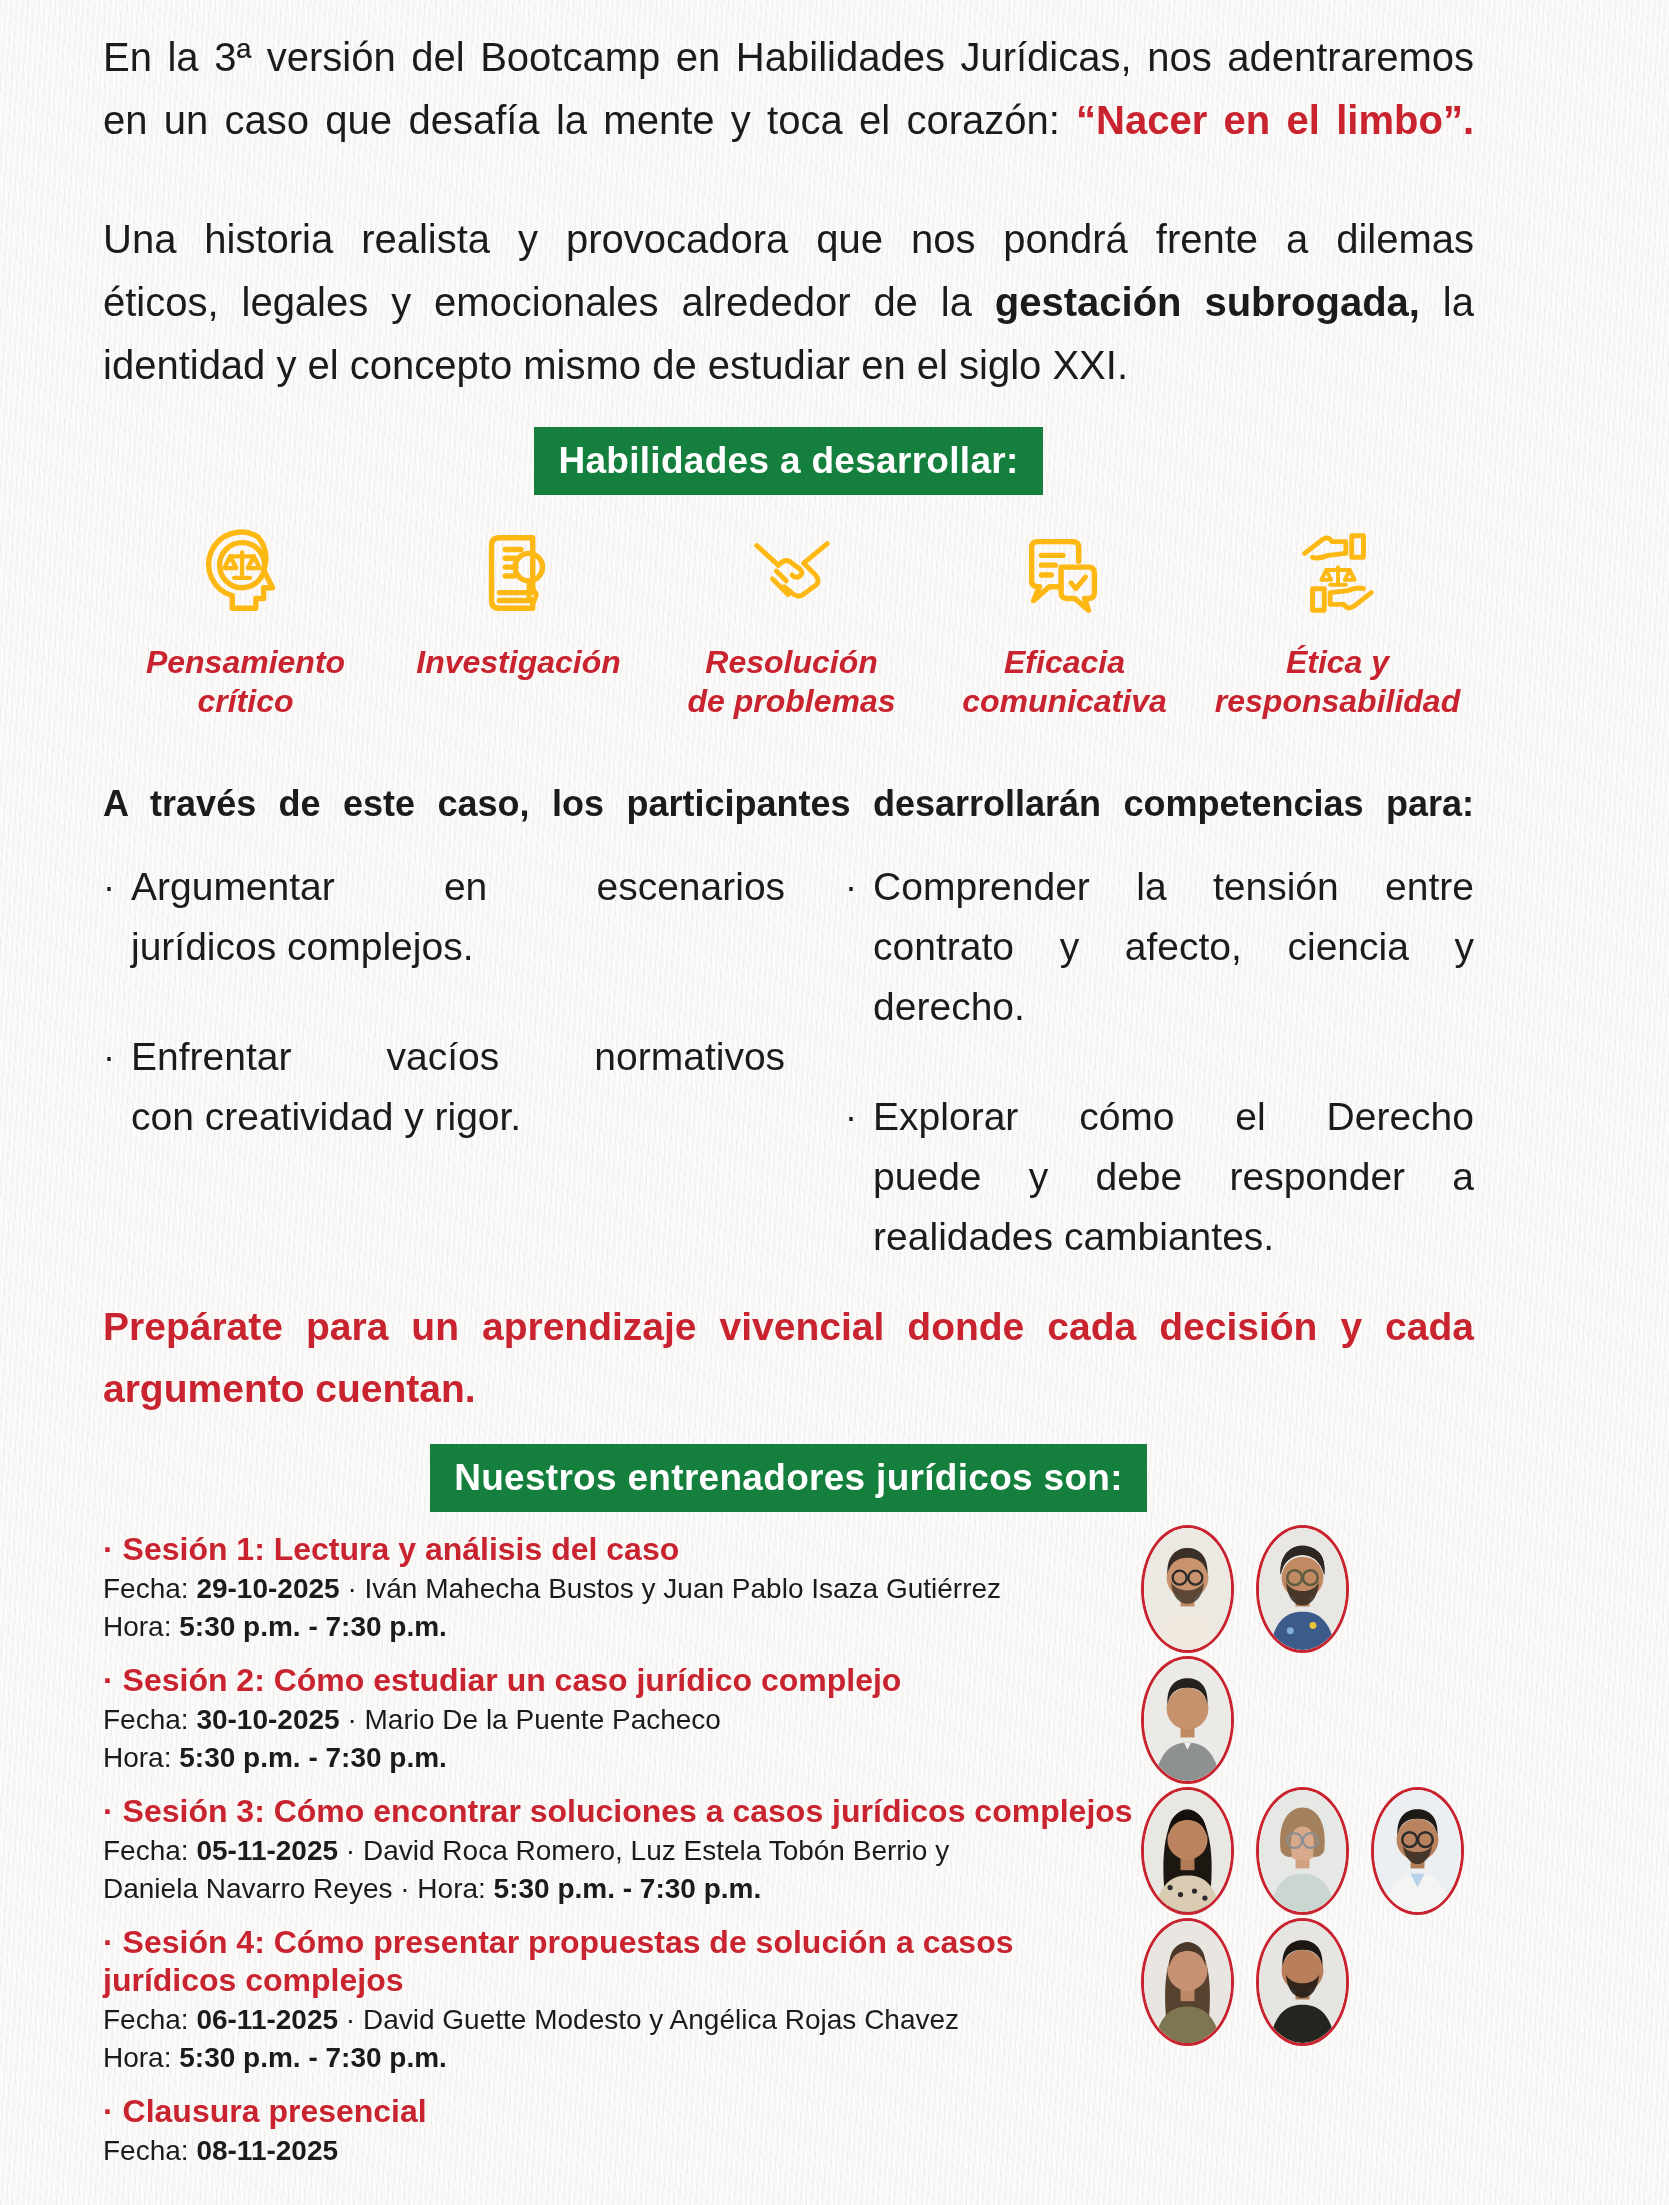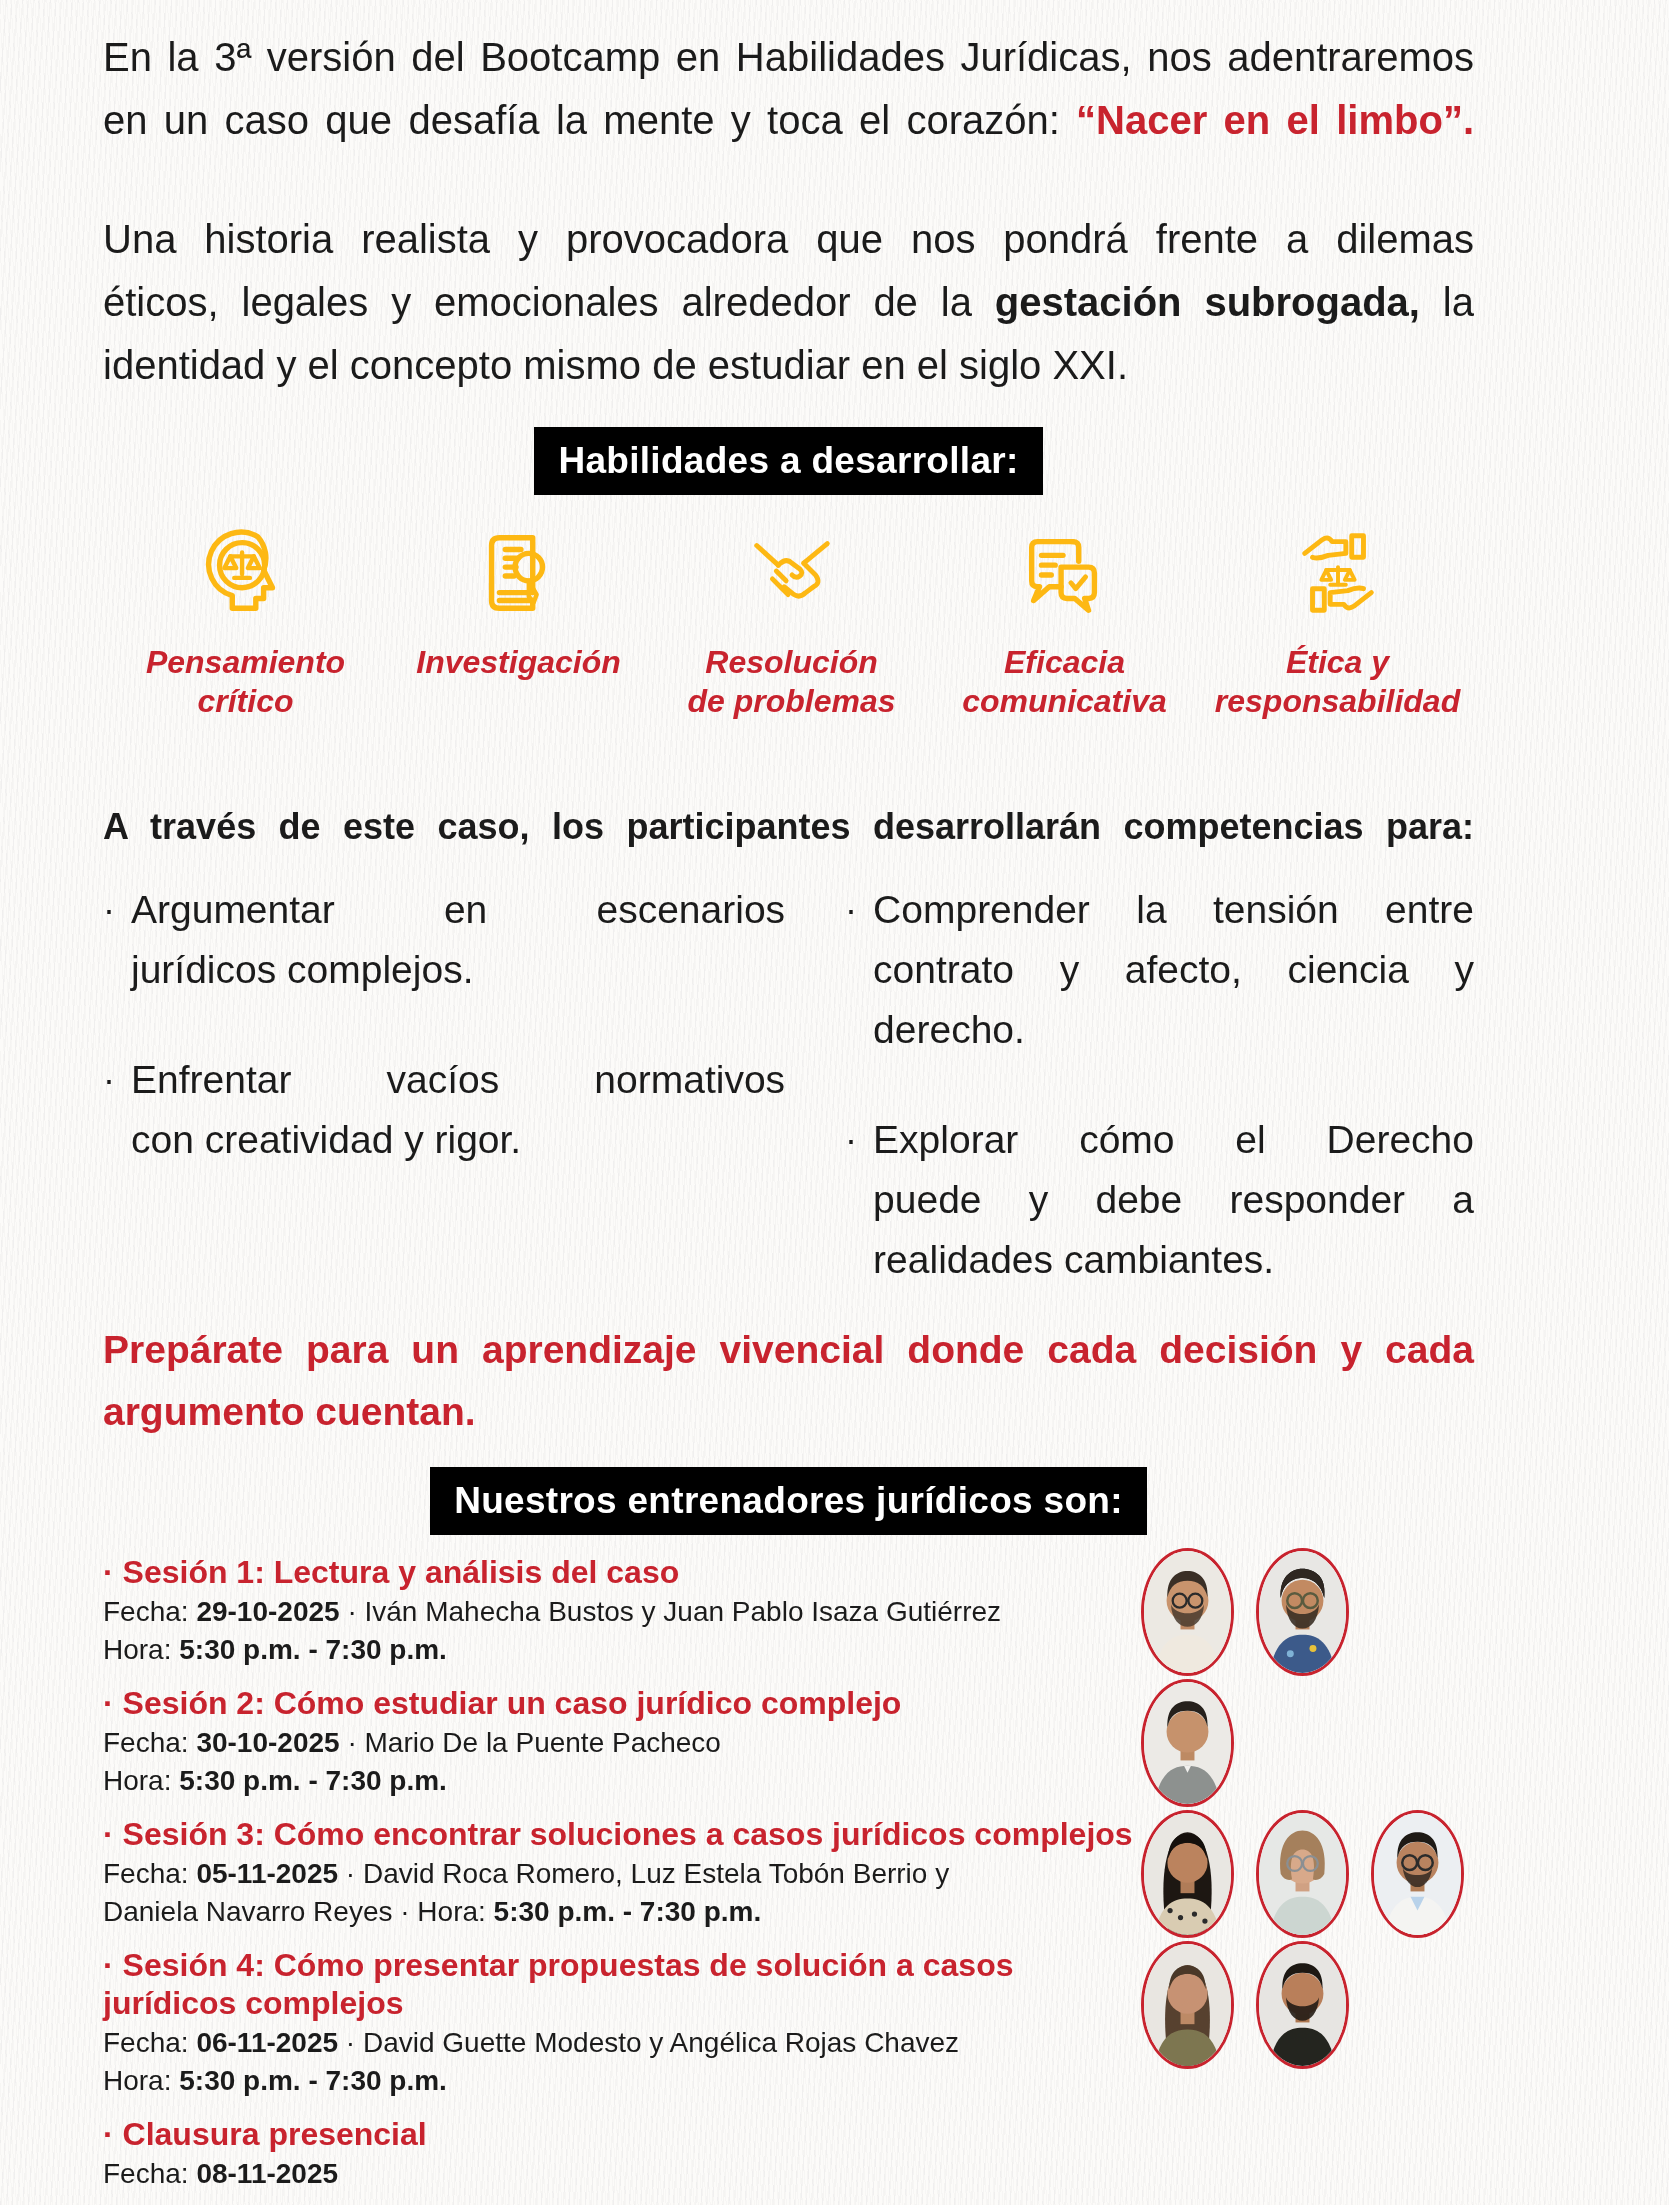--- a/index.html
+++ b/index.html
@@ -22,35 +22,35 @@
   
   .para{font-size:40px;line-height:63px;font-weight:500;}
   .jline{text-align:justify;text-align-last:justify;}
   .b800{font-weight:800;margin-top:20px;}
   .red{color:var(--red);}
   .desc{margin-top:56px;}
 
   
   .banner-row{display:flex;justify-content:center;}
   .banner{
-    background:#000000;color:#fff;font-weight:700;
+    background:#15803d;color:#fff;font-weight:700;
     font-size:37px;line-height:44px;padding:12px 24px;
     letter-spacing:0.3px;white-space:nowrap;
   }
   .banner-skills{margin-top:30px;}
   .banner-trainers{margin-top:24px;}
 
   
   .skills{margin-top:29px;display:flex;justify-content:flex-end;font-style:italic;}
   .skill{width:273px;display:flex;flex-direction:column;align-items:center;}
   .skill svg{width:98px;height:98px;display:block;}
   .skill-label{margin-top:21px;font-size:32px;line-height:39px;font-weight:800;color:var(--red);text-align:center;white-space:pre;}
 
   
-  .heading{margin-top:83px;font-size:36px;line-height:45px;font-weight:800;text-align:justify;text-align-last:justify;}
+  .heading{margin-top:60px;font-size:36px;line-height:45px;font-weight:800;text-align:justify;text-align-last:justify;}
   .cols{margin-top:31px;display:flex;gap:60px;}
   .col-l{width:731px;}
   .col-r{width:674px;}
   .bitem{display:flex;margin-bottom:50px;}
   .bitem:last-child{margin-bottom:0;}
   .bdot{width:28px;font-size:36px;line-height:60px;}
   .btext{flex:1;font-size:39px;line-height:60px;font-weight:500;}
   .btext .jl{text-align:justify;text-align-last:justify;}
 
   

